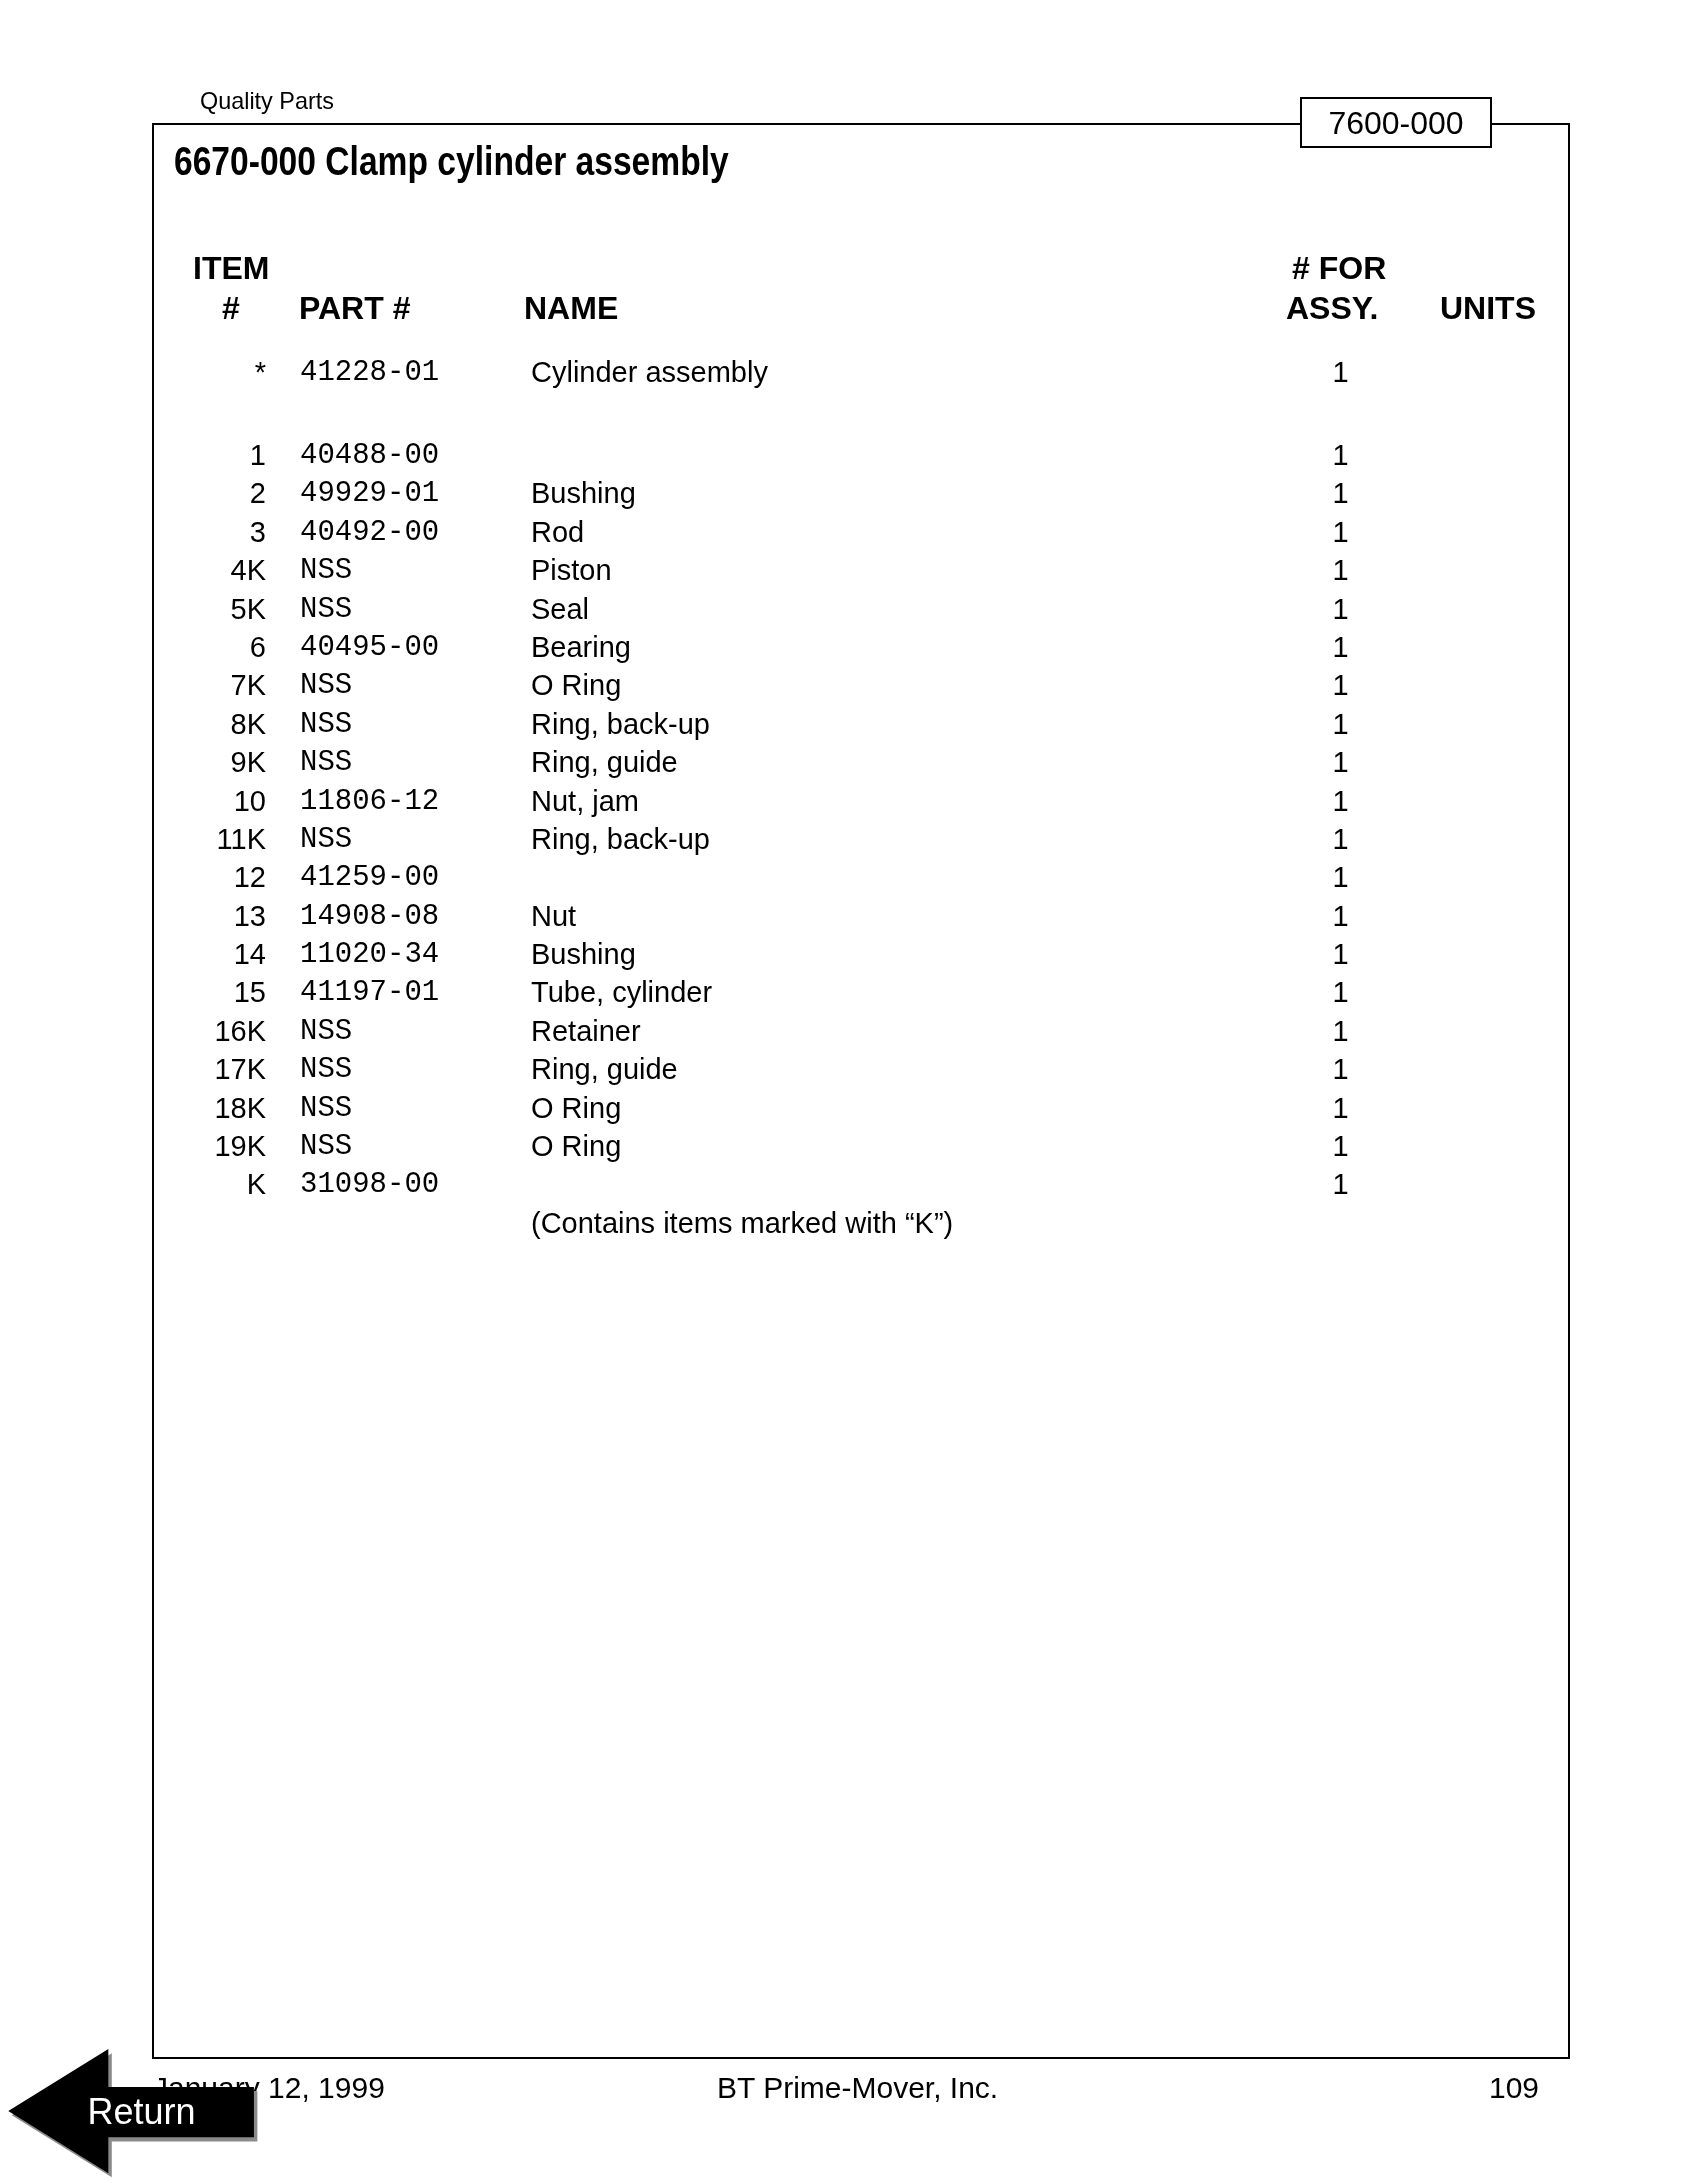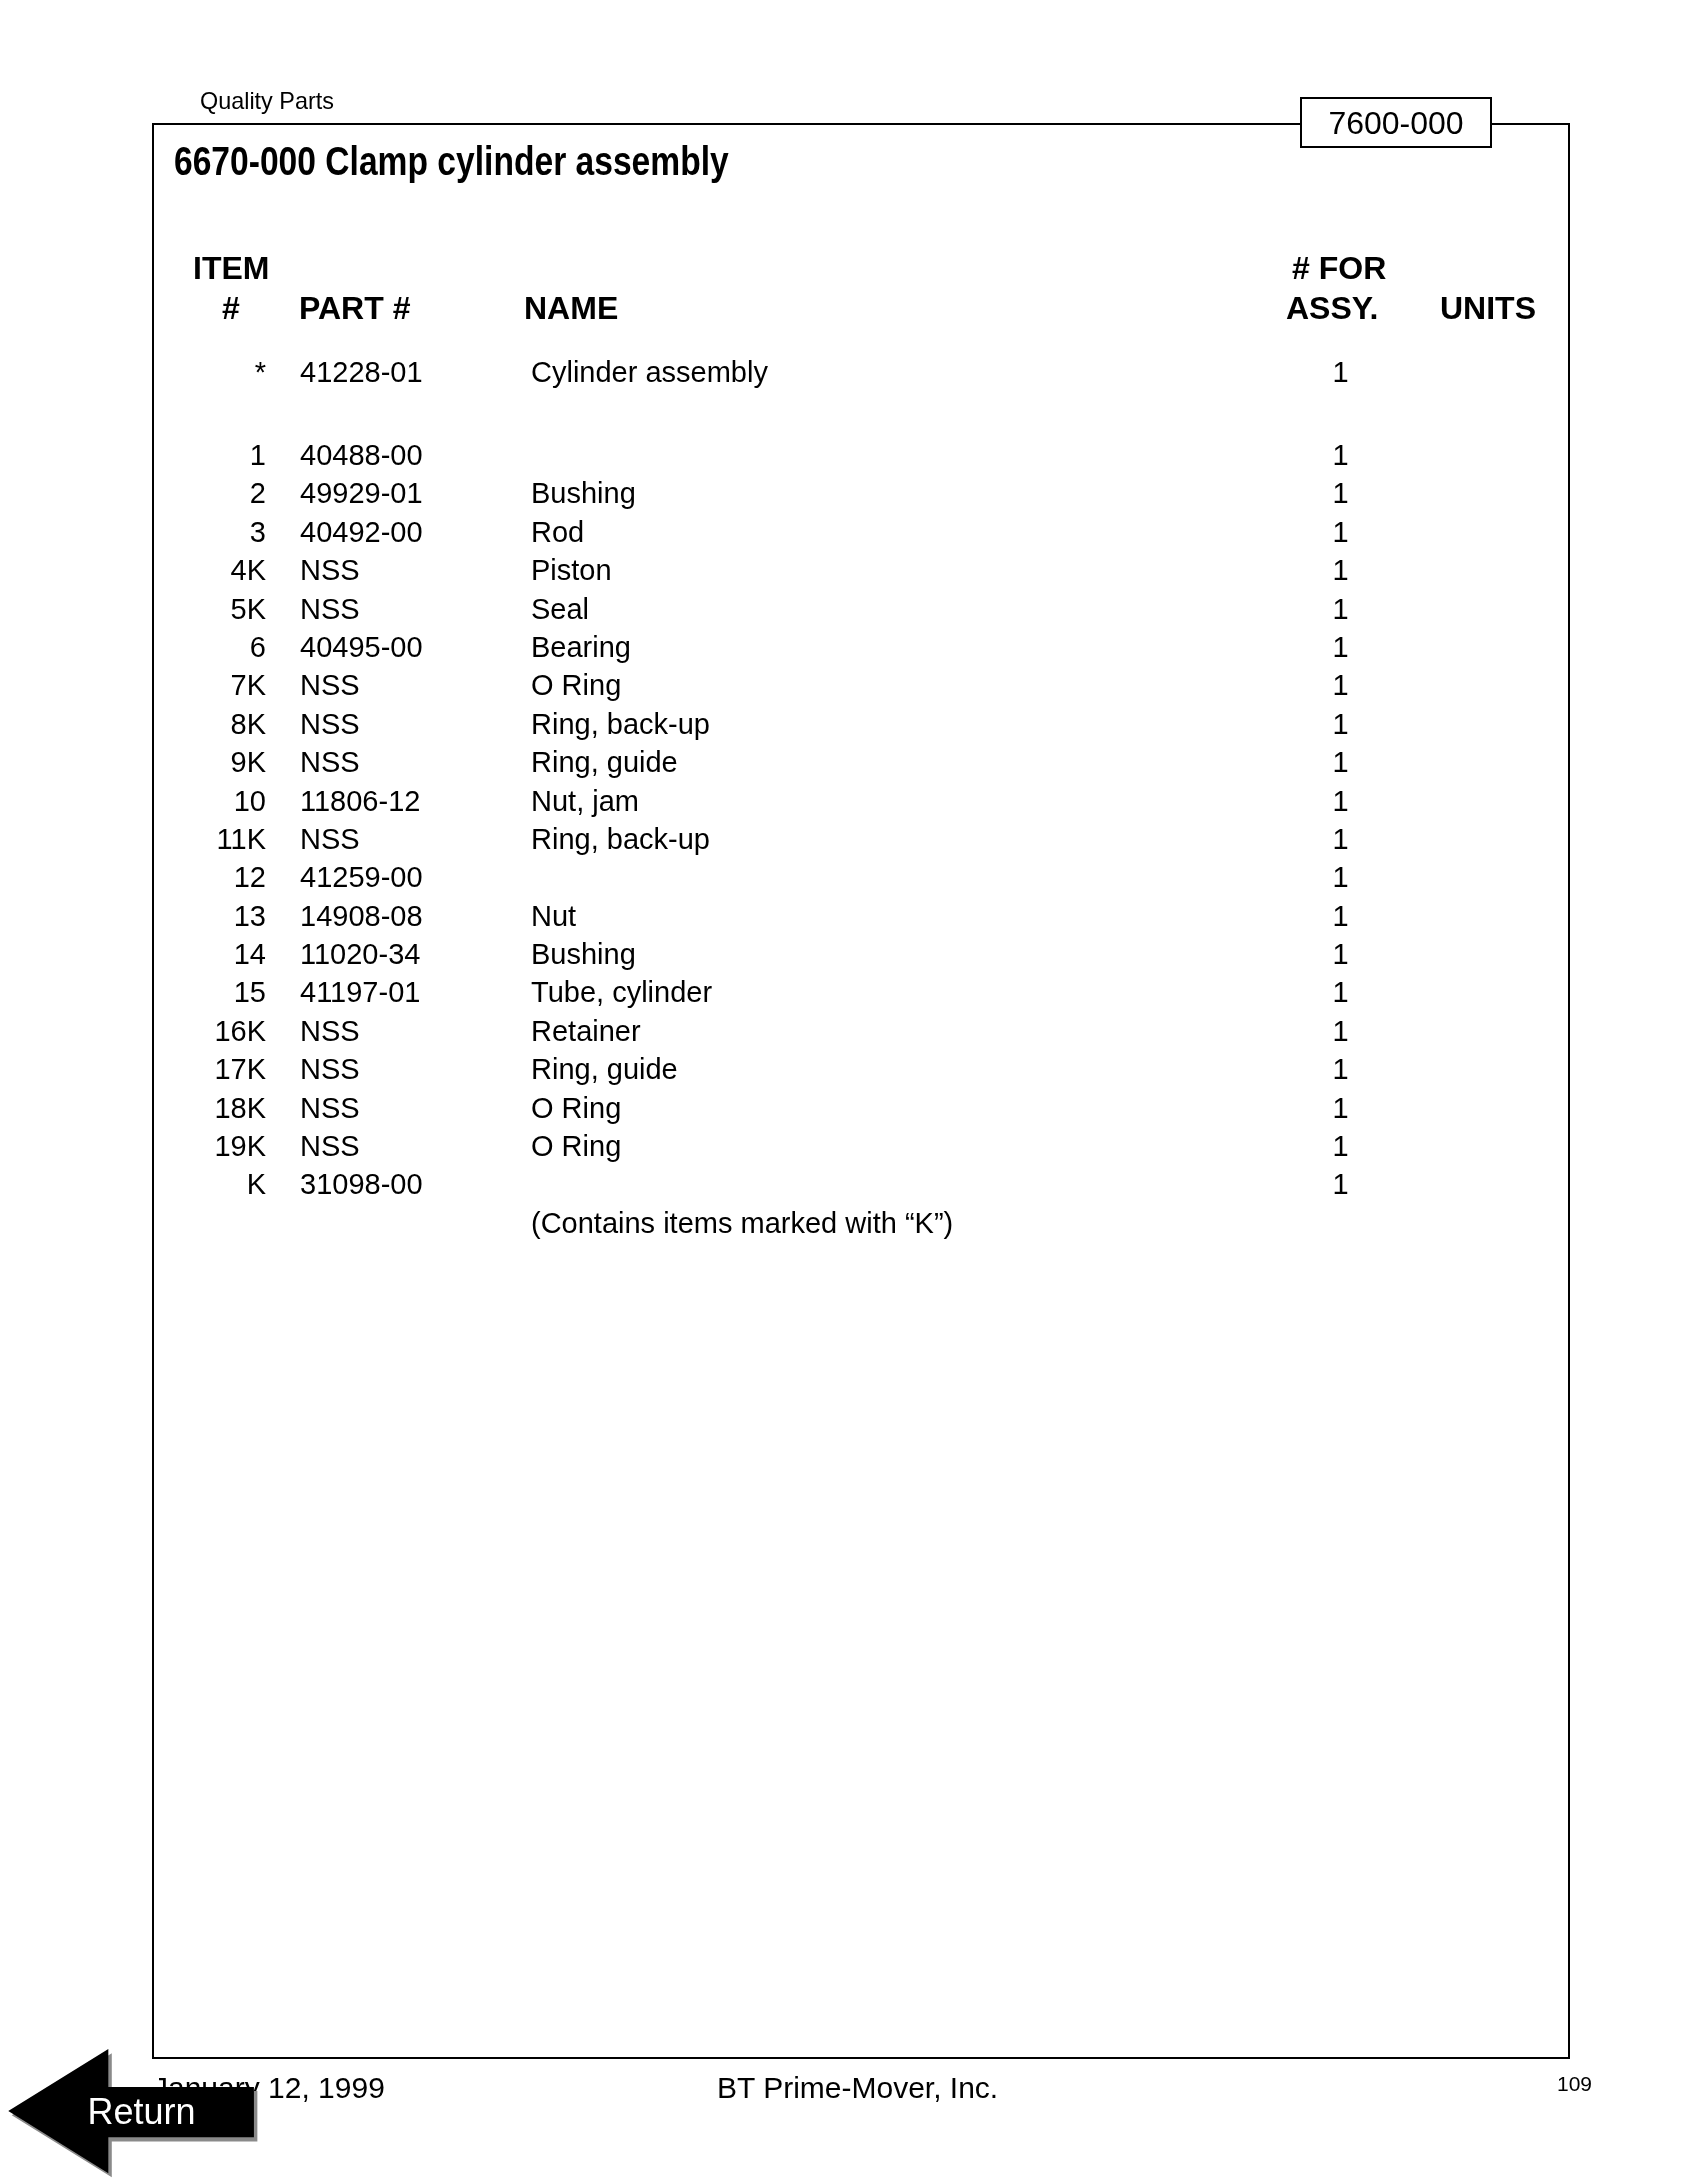--- a/index.html
+++ b/index.html
@@ -49,30 +49,30 @@
   .hdr-for   { left: 1292px; top: 252px; }
   .hdr-assy  { left: 1286px; top: 292px; }
   .hdr-units { left: 1440px; top: 292px; }
 
   .trow {
     position: absolute; left: 0; width: 1687px; height: 39px;
     font-size: 29px; line-height: 1;
   }
   .cell { position: absolute; top: 0; line-height: 1; white-space: nowrap; }
   .cell.item  { left: 152px;  width: 114px; text-align: right; }
-  .cell.part  { left: 300px;  width: 207px; text-align: left; }
+  .cell.part  { left: 300px;  width: 207px; text-align: left; font-family: Liberation Mono, monospace; }
   .cell.name  { left: 531px;  width: 655px; text-align: left; }
   .cell.assy  { left: 1289px; width: 103px; text-align: center; }
   .cell.units { left: 1440px; width: 124px; text-align: left; }
 
   .note-line { left: 531px; top: 1209px; font-size: 29px; }
 
   .footer-date   { left: 153px;  top: 2073px; font-size: 30px; z-index: 1; }
   .footer-co     { left: 717px; top: 2073px; font-size: 30px; }
-  .footer-page   { left: 1489px; top: 2073px; width: 103px; text-align: right; font-size: 21px; }
+  .footer-page   { left: 1489px; top: 2073px; width: 103px; text-align: left; font-size: 30px; }
 
   .return-btn {
     left: 0; top: 2040px; width: 276px; height: 145px;
     z-index: 5; cursor: pointer;
   }
   .return-btn svg { position: absolute; left: 0; top: 0; }
   .return-label {
     position: absolute; left: 69px; top: 54px; width: 145px;
     text-align: center; color: #ffffff;
     font-size: 36px; font-weight: normal; line-height: 1;

